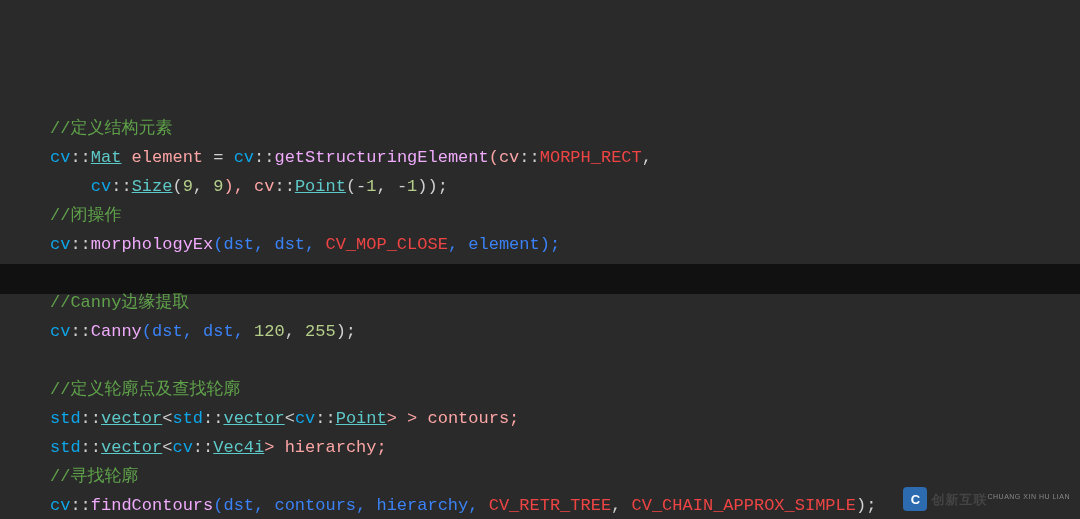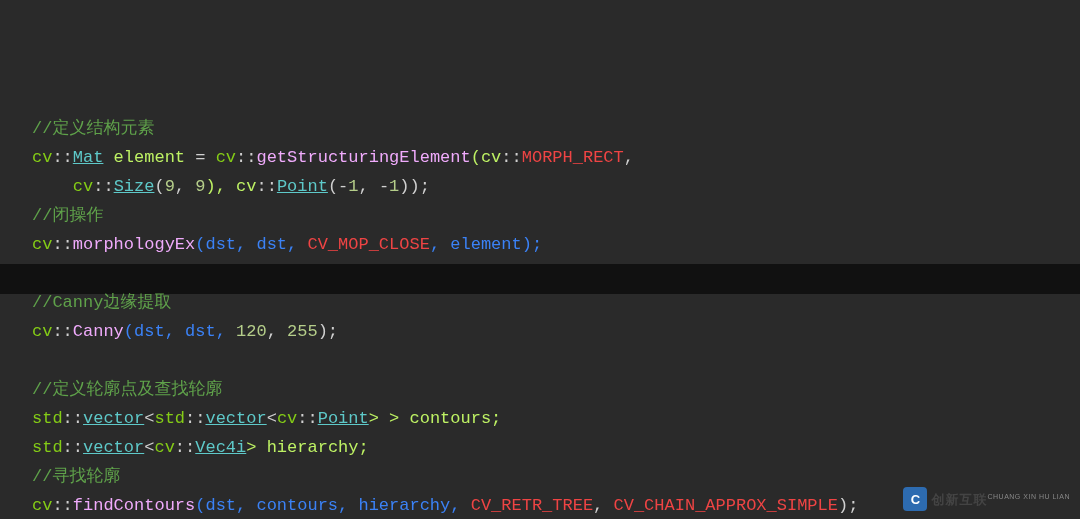--- a/index.html
+++ b/index.html
@@ -12,44 +12,44 @@
     font-family: "Consolas", "Menlo", "Courier New", monospace;
     font-size: 17px;
     line-height: 29px;
   }
   .editor {
     position: relative;
     width: 1080px;
     height: 519px;
     box-sizing: border-box;
     padding-top: 27px;
-    padding-left: 32px;
+    padding-left: 50px;
     white-space: pre;
     color: #d0d0d0;
     border-radius: 26px;
   }
   .highlight-line {
     position: absolute;
     left: 0;
     top: 264px;
     width: 1080px;
     height: 30px;
     background: #111111;
     z-index: 0;
   }
   .code {
     position: relative;
     z-index: 1;
   }
   .ln { height: 29px; }
   .cmt { color: #5fa24a; } 
-  .kw  { color: #bef264; text-align: center; } 
+  .kw  { color: #fca5a5; text-align: center; } 
   .type{ color: #5ec9c9; text-decoration: underline; } 
   .fn  { color: #f0abfc; } 
-  .ns  { color: #84cc16; } 
+  .ns  { color: #0ea5e9; } 
   .op  { color: #d0d0d0; }
   .num { color: #b5ce8a; } 
   .macro { color: #ef4444; } 
   .param { color: #3b82f6; }
   .logo {
     position: absolute;
     right: 10px;
     bottom: 8px;
     display: flex;
     align-items: center;

